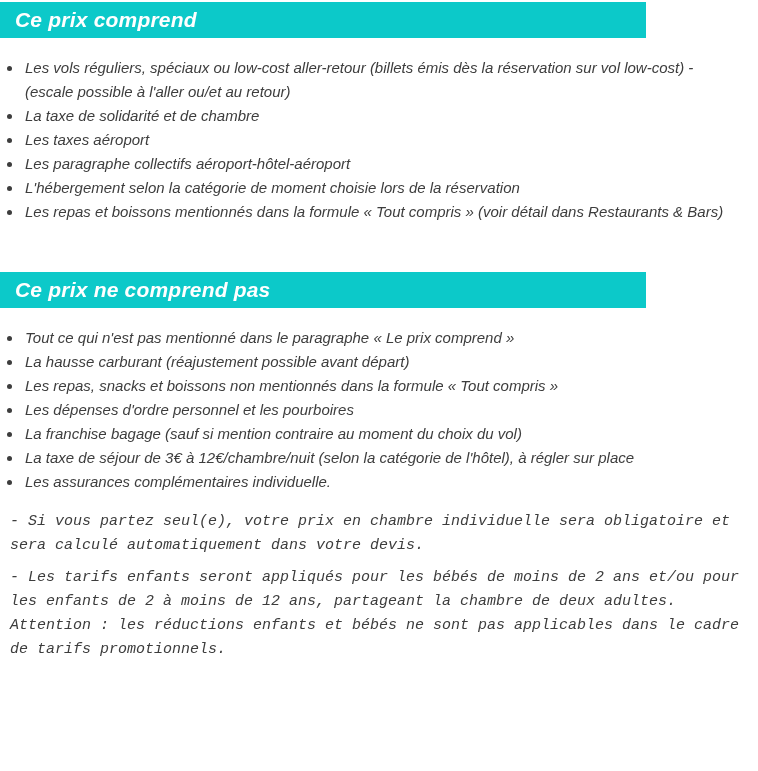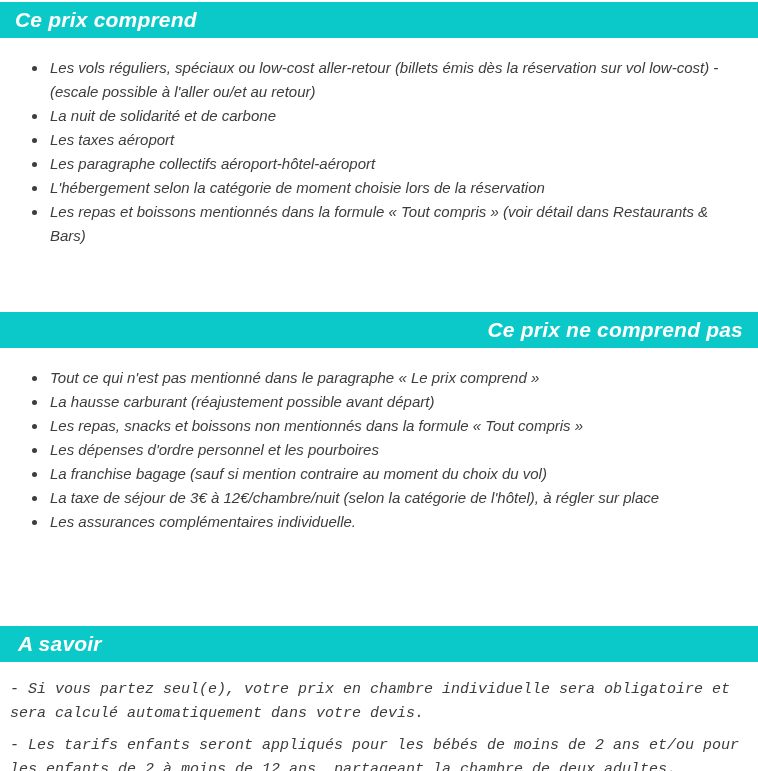--- a/index.html
+++ b/index.html
@@ -20,35 +20,35 @@
   }
   .section-header {
     background: #0cc9c9;
     color: #ffffff;
     font-style: italic;
     font-weight: bold;
     font-size: 21px;
     line-height: 24px;
     padding: 6px 15px 6px 15px;
     box-sizing: border-box;
-    width: 758px;
+    width: 646px;
   }
   .section-header h2 {
     margin: 0;
     font-size: 21px;
     font-weight: bold;
     font-style: italic;
     letter-spacing: 0.2px;
   }
-  .header-2 { margin-top: 64px; text-align: right; }
+  .header-2 { margin-top: 48px; }
   .header-3 { margin-top: 92px; }
   .header-3 h2 { padding-left: 3px; }
   ul.bullet-list {
     margin: 18px 0 0 0;
-    padding: 0 30px 0 48px;
+    padding: 0 30px 0 23px;
     list-style: disc outside;
     font-style: italic;
     font-size: 15px;
     line-height: 24px;
     color: #3d3d3d;
   }
   ul.bullet-list li {
     margin: 0;
     padding-left: 2px;
   }
@@ -69,21 +69,21 @@
 <body>
 
 <div class="page">
 
   <section>
     <div class="section-header header-1">
       <h2>Ce prix comprend</h2>
     </div>
     <ul class="bullet-list">
       <li>Les vols réguliers,  spéciaux ou low-cost aller-retour (billets émis dès la réservation sur vol low-cost) - (escale possible à l'aller ou/et au retour)</li>
-      <li>La nuit de solidarité et de carbone</li>
+      <li>La taxe de solidarité et de chambre</li>
       <li>Les taxes aéroport</li>
       <li>Les paragraphe collectifs aéroport-hôtel-aéroport</li>
       <li>L'hébergement selon la catégorie de moment choisie lors de la réservation</li>
       <li>Les repas et boissons mentionnés dans la formule « Tout compris » (voir détail dans Restaurants &amp; Bars)</li>
     </ul>
   </section>
 
   <section>
     <div class="section-header header-2">
       <h2>Ce prix ne comprend pas</h2>
@@ -93,22 +93,19 @@
       <li>La hausse carburant (réajustement possible avant départ)</li>
       <li>Les repas, snacks et boissons non mentionnés dans la formule « Tout compris »</li>
       <li>Les dépenses d'ordre personnel et les pourboires</li>
       <li>La franchise bagage (sauf si mention contraire au moment du choix du vol)</li>
       <li>La taxe de séjour de 3€ à 12€/chambre/nuit (selon la catégorie de l'hôtel), à régler sur place</li>
       <li>Les assurances complémentaires individuelle.</li>
     </ul>
   </section>
 
   <section>
-    <div class="section-header header-3">
-      <h2>A savoir</h2>
-    </div>
     <div class="paragraphs">
       <p>- Si vous partez seul(e), votre prix en chambre individuelle sera obligatoire et sera calculé automatiquement dans votre devis.</p>
       <p>- Les tarifs enfants seront appliqués pour les bébés de moins de 2 ans et/ou pour les enfants de 2 à moins de 12 ans, partageant la chambre de deux adultes. Attention : les réductions enfants et bébés ne sont pas applicables dans le cadre de tarifs promotionnels.</p>
     </div>
   </section>
 
 </div>
 
 </body></html>

